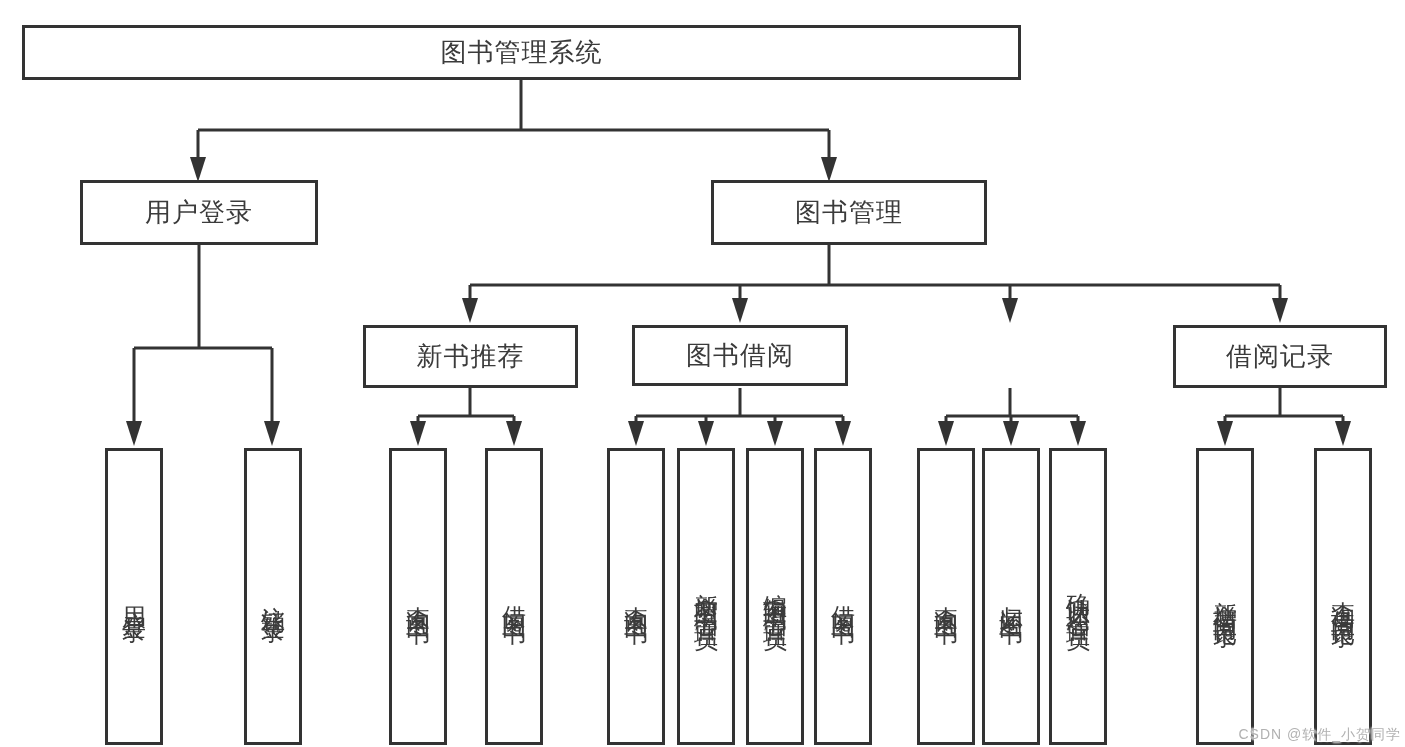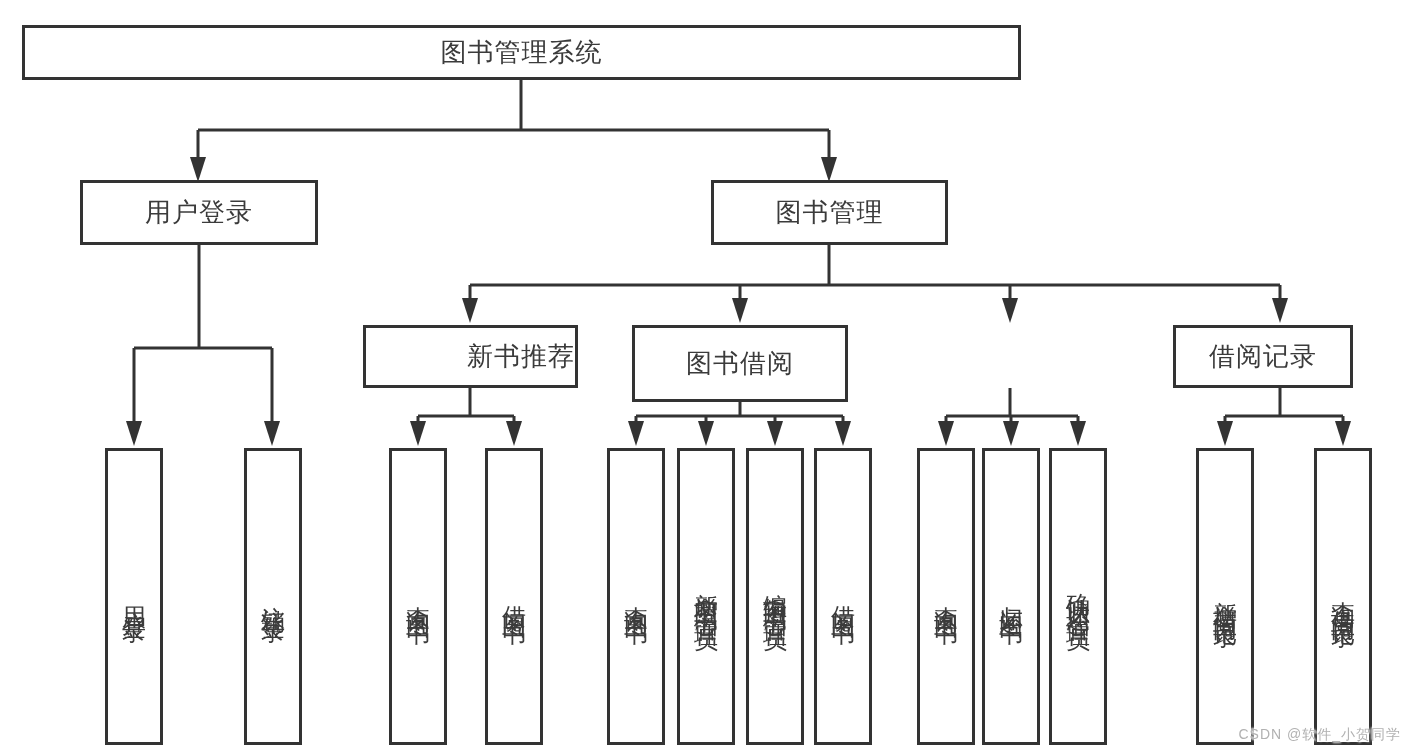--- a/index.html
+++ b/index.html
@@ -16,25 +16,25 @@
     z-index:2;text-align:center;
   }
   .h-node{font-size:26px;letter-spacing:1px;}
   .v-node{
     writing-mode:vertical-lr;text-orientation:mixed;
     font-size:24px;letter-spacing:5px;line-height:1;
   }
   
   .b-root{left:22px;top:13px;width:999px;height:55px;}
   .b-user-login{left:80px;top:168px;width:238px;height:65px;}
-  .b-book-mgmt{left:711px;top:168px;width:237px;height:65px;}
-  .b-rec{left:363px;top:313px;width:215px;height:63px;justify-content:flex-end;}
-  .b-bb{left:632px;top:313px;width:216px;height:77px;}
+  .b-book-mgmt{left:711px;top:168px;width:276px;height:65px;}
+  .b-rec{left:363px;top:313px;width:215px;height:63px;}
+  .b-bb{left:632px;top:313px;width:216px;height:61px;}
   .b-cb{left:903px;top:313px;width:214px;height:63px;}
-  .b-br{left:1173px;top:313px;width:180px;height:63px;}
+  .b-br{left:1173px;top:313px;width:214px;height:63px;}
   .leaf{top:436px;width:58px;height:297px;}
   .l-user-login{left:105px;}
   .l-logout{left:244px;}
   .l-rec-query{left:389px;}
   .l-rec-borrow{left:485px;}
   .l-bb-query{left:607px;}
   .l-bb-add{left:677px;}
   .l-bb-edit{left:746px;}
   .l-bb-borrow{left:814px;}
   .l-cb-query{left:917px;}

